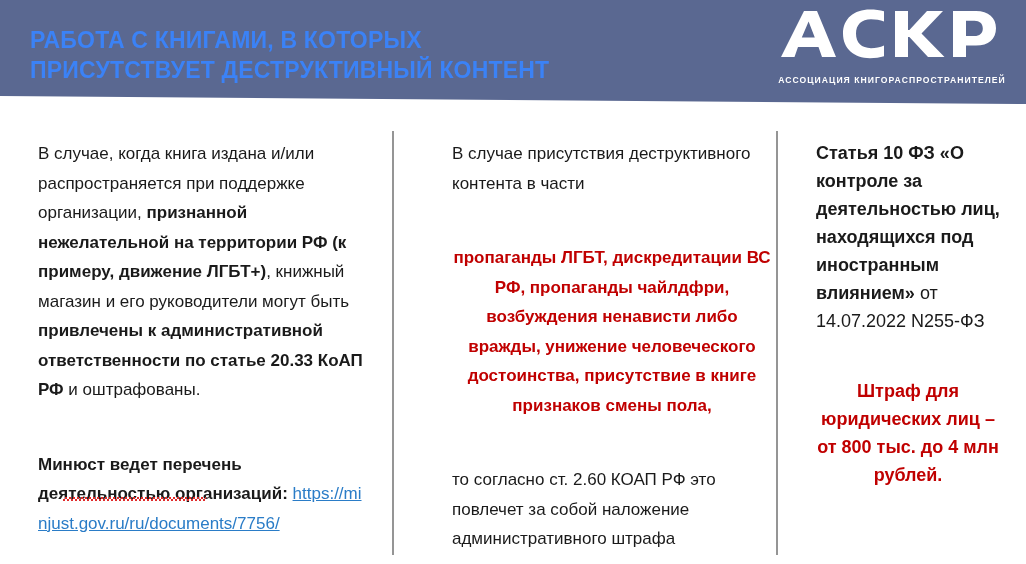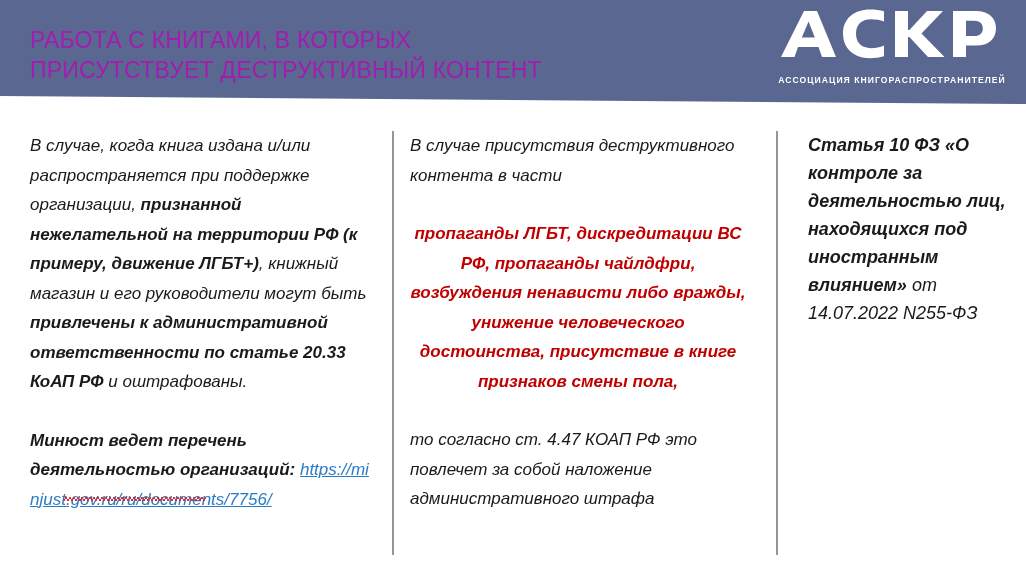--- a/index.html
+++ b/index.html
@@ -31,23 +31,23 @@
     background: #5a6891;
     
     clip-path: polygon(0 0, 1026px 0, 1026px 104px, 0 96px);
   }
 
   .header-title {
     position: absolute;
     left: 30px;
     top: 25px;
     width: 650px;
-    color: #a21caf;
+    color: #3b82f6;
     font-size: 23px;
-    font-weight: normal;
+    font-weight: bold;
     line-height: 30px;
     letter-spacing: 0.2px;
     text-transform: uppercase;
     white-space: pre-line;
   }
 
   
   .logo-block {
     position: absolute;
     right: 12px;
@@ -80,30 +80,30 @@
   }
   .divider.d1 { left: 392px; }
   .divider.d2 { left: 776px; }
 
   
   .col {
     position: absolute;
     top: 131px;
     color: #1a1a1a;
   }
-  .col p { margin: 0; font-style: italic; }
+  .col p { margin: 8px; }
 
   .col-1 {
     left: 30px;
     width: 348px;
     font-size: 17px;
     line-height: 29.5px;
   }
   .col-2 {
-    left: 410px;
+    left: 444px;
     width: 336px;
     font-size: 17px;
     line-height: 29.5px;
   }
   .col-3 {
     left: 808px;
     width: 200px;
     font-size: 18px;
     line-height: 28px;
   }
@@ -179,23 +179,24 @@
 
   <div class="col col-2">
     <p>В случае присутствия деструктивного контента в части</p>
 
     <div class="spacer"></div>
 
     <p class="red">пропаганды ЛГБТ, дискредитации ВС РФ, пропаганды чайлдфри, возбуждения ненависти либо вражды, унижение человеческого достоинства, присутствие в книге признаков смены пола,</p>
 
     <div class="spacer"></div>
 
-    <p>то согласно ст. 4.47 КОАП РФ это повлечет за собой наложение административного штрафа</p>
+    <p>то согласно ст. 2.60 КОАП РФ это повлечет за собой наложение административного штрафа</p>
   </div>
 
   <div class="col col-3">
     <p><span class="b">Статья 10 ФЗ «О контроле за деятельностью лиц, находящихся под иностранным влиянием»</span><span> от 14.07.2022 N255-ФЗ</span></p>
 
     <div class="spacer-sm"></div>
 
+    <p class="red">Штраф для юридических лиц – от 800 тыс. до 4 млн рублей.</p>
   </div>
 
 </div>
 
 </body></html>

